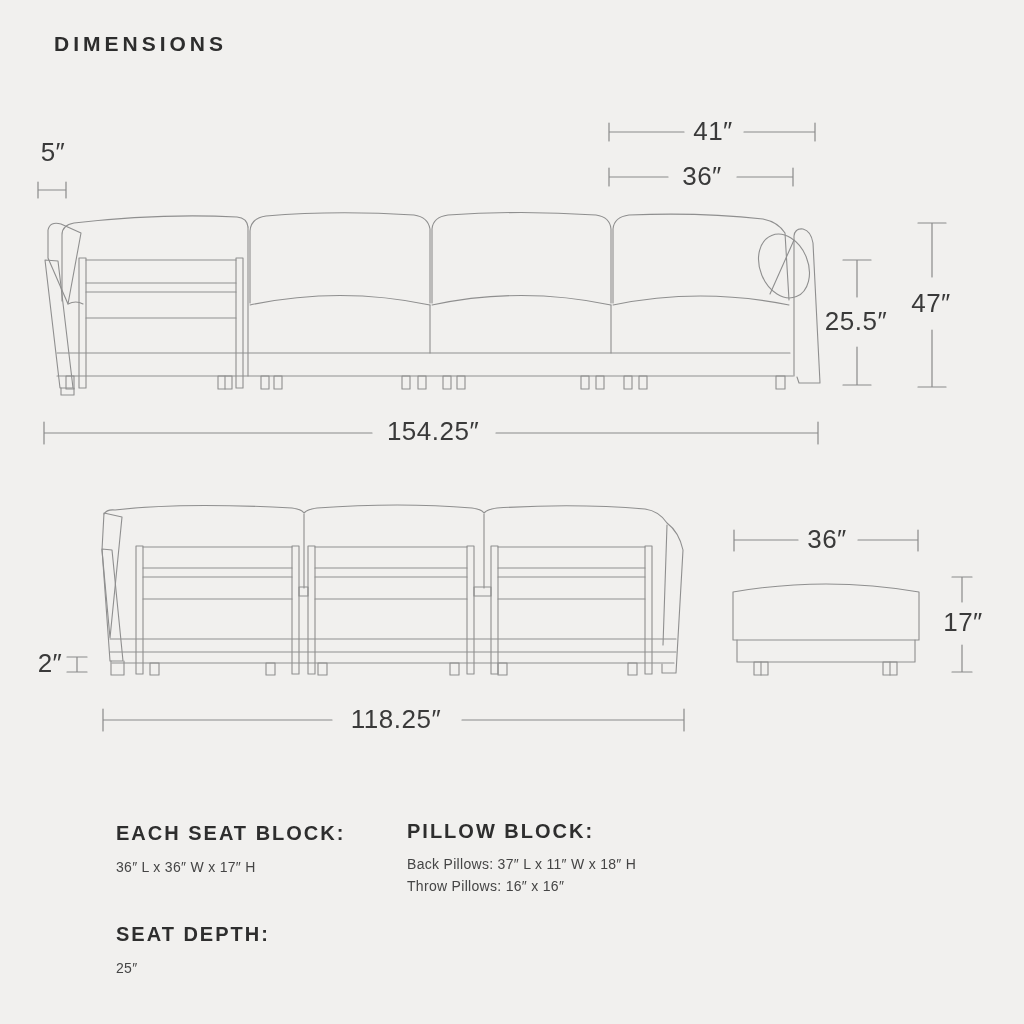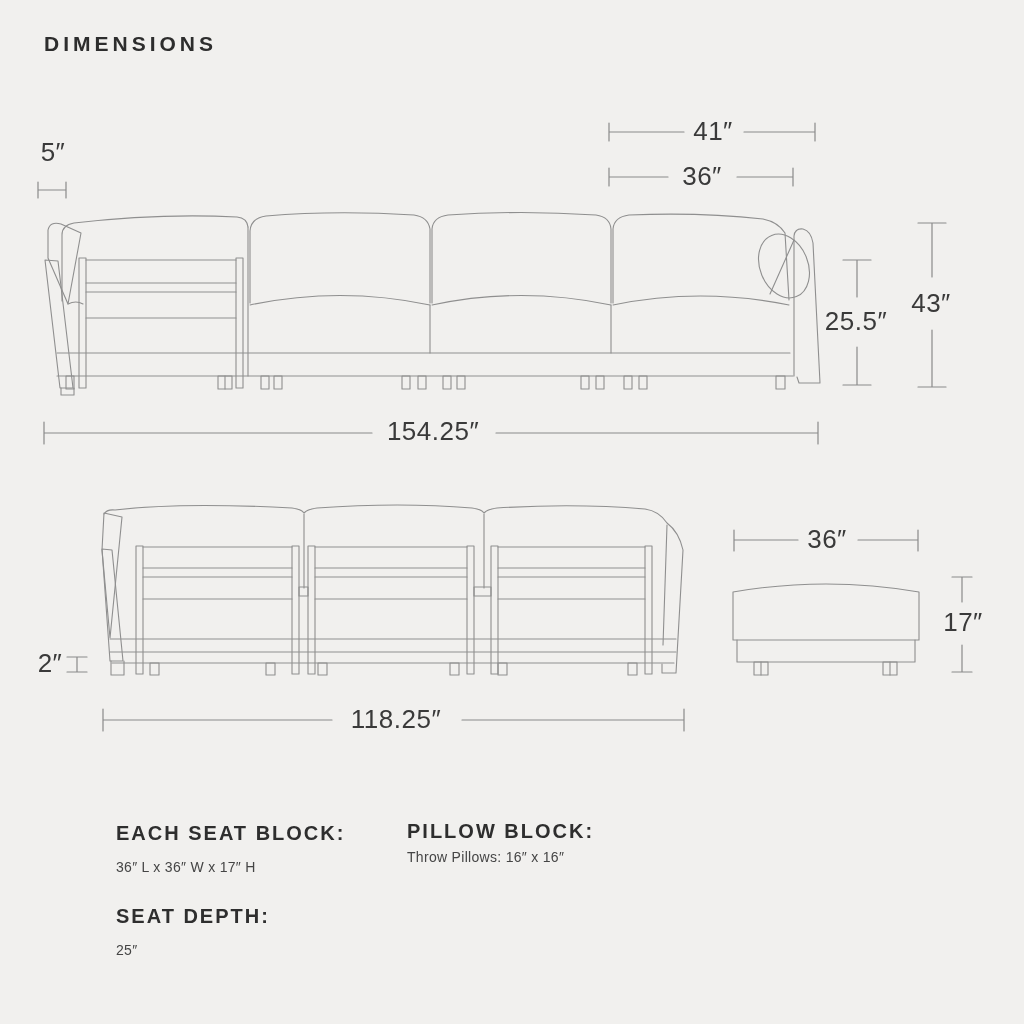--- a/index.html
+++ b/index.html
@@ -2,21 +2,21 @@
 <html><head>
 <meta charset="utf-8">
 <style>
   html,body{margin:0;padding:0;}
   body{background:#e8e8e6;font-family:"Liberation Sans",sans-serif;}
   .sheet{
     position:relative;width:1024px;height:1024px;margin:0 auto;
     background:#f1f0ee;overflow:hidden;
   }
   .title{
-    position:absolute;left:44px;top:32px;
+    position:absolute;left:54px;top:32px;
     font-size:21px;font-weight:700;letter-spacing:4px;color:#2d2d2d;
   }
   svg.lineart{position:absolute;left:0;top:0;}
   .dim-label{
     position:absolute;transform:translate(-50%,-50%);
     font-size:26px;font-weight:400;color:#3a3a3a;white-space:nowrap;
     letter-spacing:0.5px;
   }
   .specs{position:absolute;white-space:nowrap;}
   .spec-heading{
@@ -152,32 +152,33 @@
       <path d="M734,540 H798 M858,540 H918 M734,530 V551 M918,530 V551"></path>
 
       <path d="M962,577 V602 M962,645 V672 M952,577 H972 M952,672 H972"></path>
     </g>
   </svg>
 
   <div class="dim-label" style="left:53px;top:152px;">5″</div>
   <div class="dim-label" style="left:713px;top:131px;">41″</div>
   <div class="dim-label" style="left:702px;top:176px;">36″</div>
   <div class="dim-label" style="left:856px;top:321px;">25.5″</div>
-  <div class="dim-label" style="left:931px;top:303px;">43″</div>
+  <div class="dim-label" style="left:931px;top:303px;">47″</div>
   <div class="dim-label" style="left:433px;top:431px;">154.25″</div>
   <div class="dim-label" style="left:50px;top:663px;">2″</div>
   <div class="dim-label" style="left:396px;top:719px;">118.25″</div>
   <div class="dim-label" style="left:827px;top:539px;">36″</div>
   <div class="dim-label" style="left:963px;top:622px;">17″</div>
 
   <div class="specs" style="left:116px;top:822px;position:absolute;">
     <div class="spec-heading">EACH SEAT BLOCK:</div>
     <div class="spec-value" style="margin-top:14px;">36″ L x 36″ W x 17″ H</div>
-    <div class="spec-heading" style="margin-top:30px;">SEAT DEPTH:</div>
+    <div class="spec-heading" style="margin-top:48px;">SEAT DEPTH:</div>
     <div class="spec-value" style="margin-top:14px;">25″</div>
   </div>
 
   <div class="specs" style="left:407px;top:820px;position:absolute;">
     <div class="spec-heading">PILLOW BLOCK:</div>
+    <div class="spec-value" style="margin-top:13px;">Back Pillows: 37″ L x 11″ W x 18″ H</div>
     <div class="spec-value" style="margin-top:6px;">Throw Pillows: 16″ x 16″</div>
   </div>
 
 </div>
 
 </body></html>

